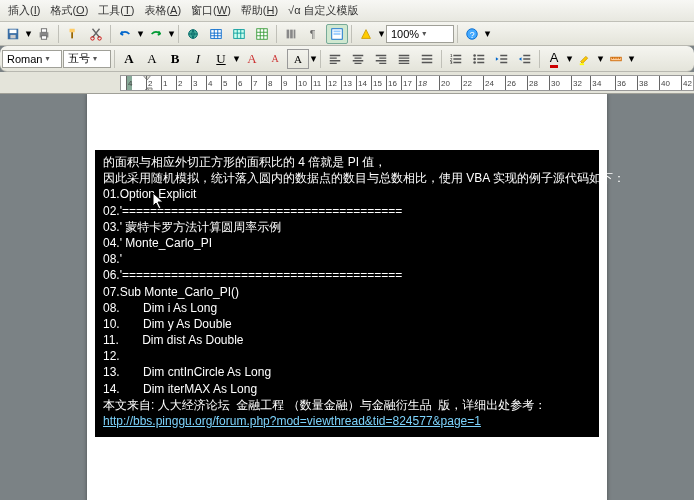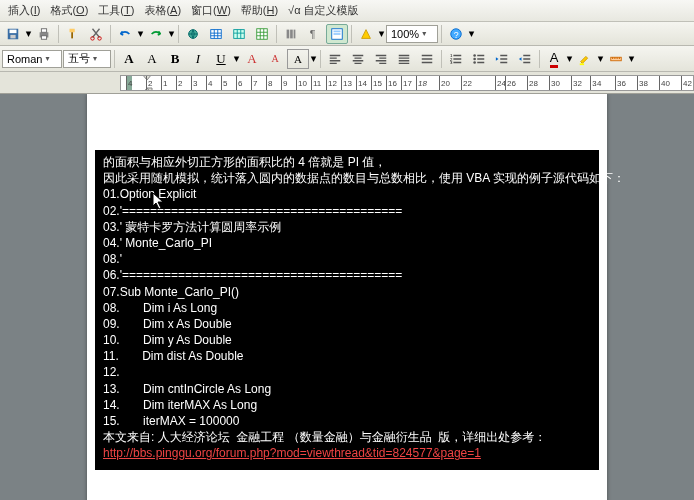--- a/index.html
+++ b/index.html
@@ -11,39 +11,39 @@
 
 .toolbar { background:linear-gradient(#f5f5f0,#e4e4da); border-bottom:1px solid #b8b8b0; height:24px; display:flex; align-items:center; padding-left:2px; gap:1px; }
 .tbtn { width:22px; height:20px; display:flex; align-items:center; justify-content:center; border:1px solid transparent; border-radius:2px; }
 .tbtn.active { border-color:#7a9; background:#d0e8d0; }
 .tbtn svg { width:14px; height:14px; }
 .sep { width:1px; height:18px; background:#c0c0b8; margin:0 2px; }
 .drop-arrow { width:7px; height:20px; display:flex; align-items:center; justify-content:center; }
 .combo { height:18px; border:1px solid #a0a098; background:#fff; padding:0 2px 0 4px; display:flex; align-items:center; gap:3px; font-size:11px; }
 .combo .arr { font-size:8px; color:#555; }
 
-.fmtbar { background:linear-gradient(#f5f5f0,#e4e4da); border-bottom:1px solid #b8b8b0; height:26px; display:flex; align-items:center; padding-left:2px; gap:1px; }
+.fmtbar { background:linear-gradient(#f5f5f0,#e4e4da); border-bottom:1px solid #b8b8b0; height:26px; display:flex; align-items:center; padding-left:2px; gap:1px;border-radius:7px; }
 
 .ibtn { width:22px; height:20px; display:flex; align-items:center; justify-content:center; border:1px solid transparent; font-family:"Times New Roman",serif; font-size:13px; }
 .ibtn.bold { font-weight:bold; }
 .ibtn.ital { font-style:italic; }
 .ibtn.und { text-decoration:underline; }
 
 .ruler-wrap { background:#e4e4da; height:22px; border-bottom:1px solid #a0a098; position:relative; }
 .ruler { position:absolute; left:120px; right:0; top:3px; height:16px; background:#fff; border:1px solid #999; display:flex; align-items:center; overflow:hidden; }
 .ruler .tick { position:absolute; top:0; height:100%; border-left:1px solid #666; font-size:8px; color:#444; padding-left:1px; padding-top:3px; }
 .ruler .indent { position:absolute; left:20px; top:-3px; }
 .doc-area { position:absolute; top:94px; left:0; right:0; bottom:0; overflow:auto; background:#7b8285; }
 .page { background:#fff; width:520px; margin:0 auto; margin-top:0; min-height:600px; box-shadow:0 0 4px rgba(0,0,0,0.4); padding:8px 0 0 0; }
 .code-block { background:#000; color:#fff; margin:48px 8px 0 8px; padding:4px 8px 8px 8px; font-size:12px; line-height:1.35; font-family:"SimSun","Microsoft YaHei",monospace; position:relative; }
 .code-block .line { white-space:pre; }
-.code-block .link { color:#ef4444; text-decoration:underline; }
+.code-block .link { color:#7dd3fc; text-decoration:underline; }
 .cursor-ptr { position:absolute; left:57px; top:42px; pointer-events:none; }
 
-.zoom-combo { width:52px; }
+.zoom-combo { width:68px; }
 .font-combo { width:60px; }
 .size-combo { width:48px; }
 </style>
 </head>
 <body>
 
 <div class="menubar">
   <span class="menu-item"><span>插入</span>(<u>I</u>)</span>
   <span class="menu-item"><span>格式</span>(<u>O</u>)</span>
   <span class="menu-item"><span>工具</span>(<u>T</u>)</span>
@@ -281,21 +281,21 @@
       <div class="tick" style="left: 190px;">11</div>
       <div class="tick" style="left: 205px;">12</div>
       <div class="tick" style="left: 220px;">13</div>
       <div class="tick" style="left: 235px;">14</div>
       <div class="tick" style="left: 250px;">15</div>
       <div class="tick" style="left: 265px;">16</div>
       <div class="tick" style="left: 280px;">17</div>
       <div class="tick" style="left: 295px; font-style: italic;">18</div>
       <div class="tick" style="left: 318px;">20</div>
       <div class="tick" style="left: 340px;">22</div>
-      <div class="tick" style="left: 362px; margin-left: 12px;">24</div>
+      <div class="tick" style="left: 362px;">24</div>
       <div class="tick" style="left: 384px;">26</div>
       <div class="tick" style="left: 406px;">28</div>
       <div class="tick" style="left: 428px;">30</div>
       <div class="tick" style="left: 450px;">32</div>
       <div class="tick" style="left: 469px; font-family: Liberation Mono, monospace;">34</div>
       <div class="tick" style="left: 494px;">36</div>
       <div class="tick" style="left: 516px;">38</div>
       <div class="tick" style="left: 538px;">40</div>
       <div class="tick" style="left: 560px;">42</div>
     </div>
@@ -307,28 +307,26 @@
       <div class="line">的面积与相应外切正方形的面积比的 4 倍就是 PI 值，</div>
       <div class="line">因此采用随机模拟，统计落入圆内的数据点的数目与总数相比，使用 VBA 实现的例子源代码如下：</div>
       <div class="line">01.Option Explicit</div>
       <div class="line">02.'========================================</div>
       <div class="line">03.' 蒙特卡罗方法计算圆周率示例</div>
       <div class="line">04.' Monte_Carlo_PI</div>
       <div class="line">08.'</div>
       <div class="line">06.'========================================</div>
       <div class="line">07.Sub Monte_Carlo_PI()</div>
       <div class="line">08.       Dim i As Long</div>
-      <div class="line">09.       Dim x As Double</div>
       <div class="line">10.       Dim y As Double</div>
       <div class="line">11.       Dim dist As Double</div>
       <div class="line">12.</div>
       <div class="line"></div>
       <div class="line">13.       Dim cntInCircle As Long</div>
       <div class="line">14.       Dim iterMAX As Long</div>
-      <div class="line">15.       iterMAX = 100000</div>
       <div class="line">本文来自: 人大经济论坛  金融工程 （数量金融）与金融衍生品  版，详细出处参考：</div>
       <div class="line link">http://bbs.pinggu.org/forum.php?mod=viewthread&amp;tid=824577&amp;page=1</div>
       <svg class="cursor-ptr" width="16" height="20">
           <path d="M1 1 L1 14 L4 11 L7 17 L9 16 L6 10 L11 10 Z" fill="#fff" stroke="#000" stroke-width="1"></path>
         </svg>
     </div>
   </div>
 </div>
 
 </body></html>

